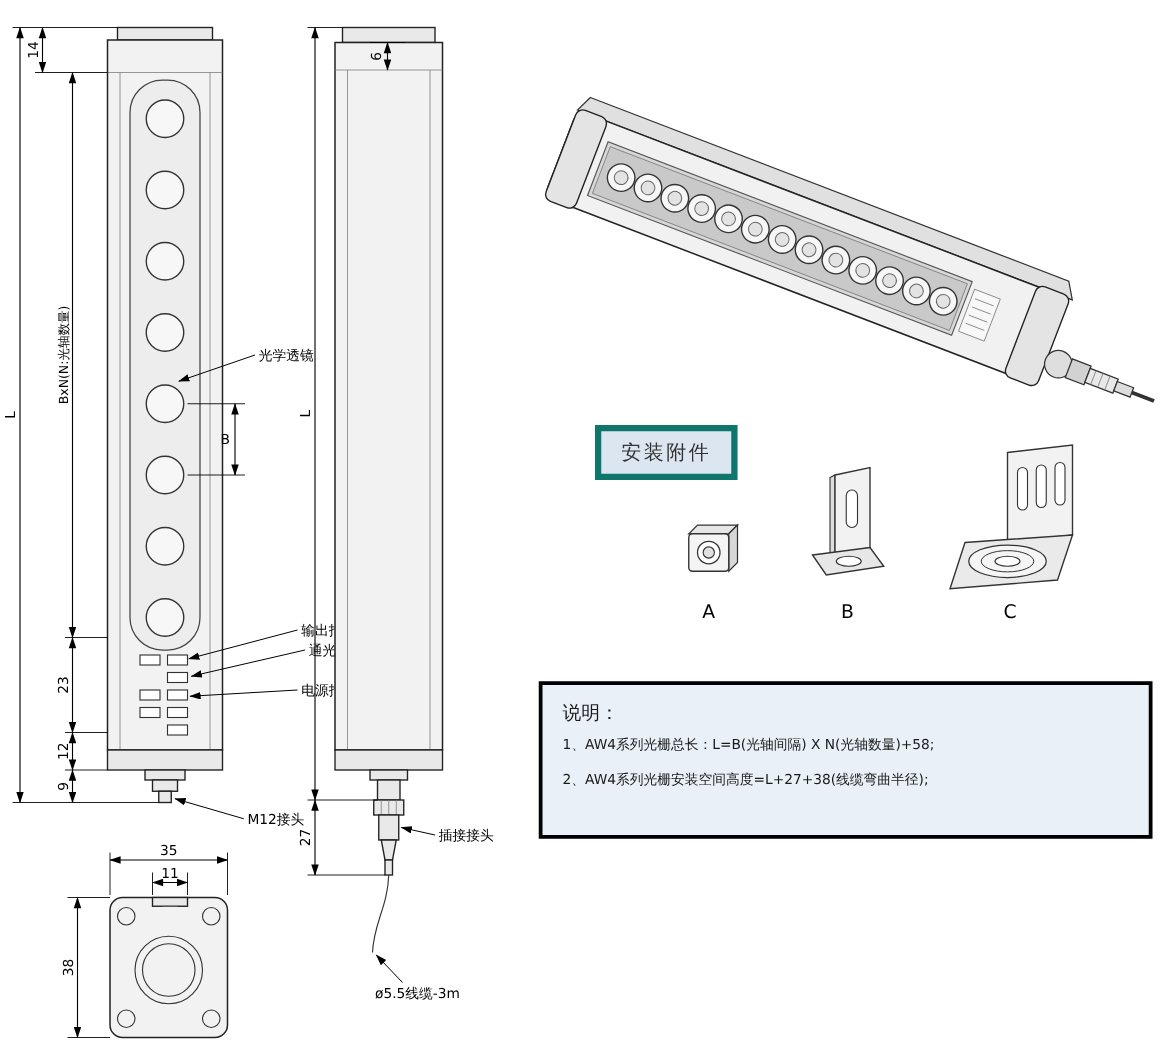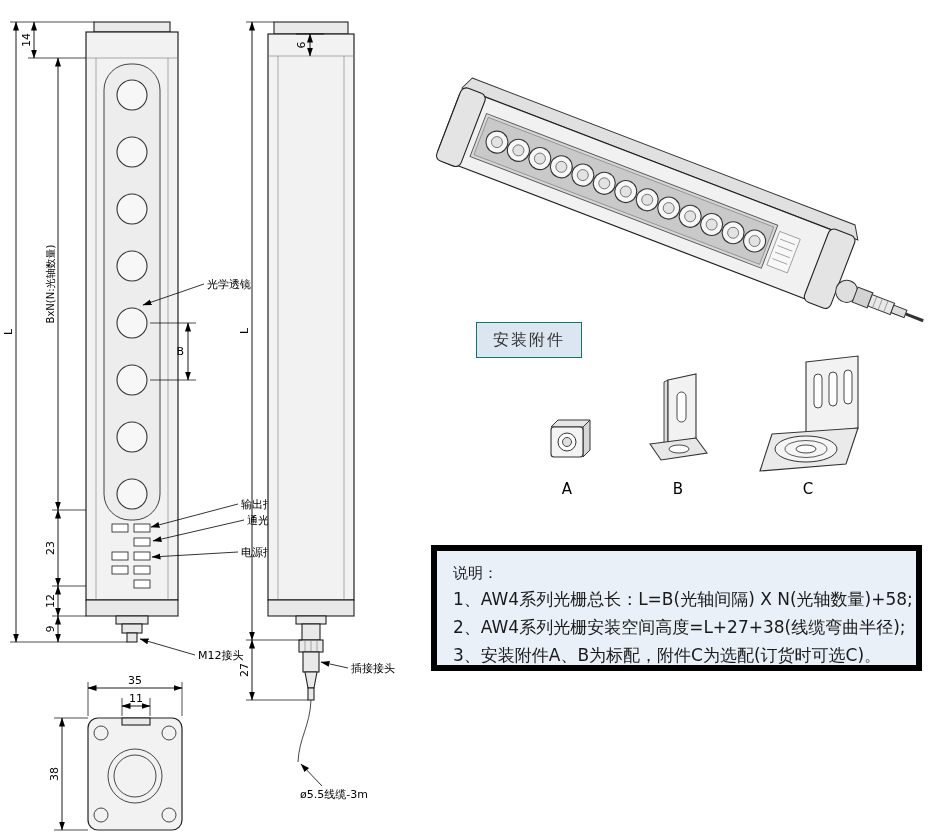--- a/index.html
+++ b/index.html
@@ -14,27 +14,27 @@
   .led{fill:#fff;stroke:#333;stroke-width:0.9;}
   .thin{stroke:#777;stroke-width:0.6;fill:none;}
   .edge{stroke:#333;stroke-width:0.9;fill:none;}
   .dim{stroke:#000;stroke-width:0.9;fill:none;}
   .ext{stroke:#000;stroke-width:0.7;fill:none;}
   .lead{stroke:#000;stroke-width:0.8;fill:none;}
   .dimtext{font-size:11px;}
   .dimsmall{font-size:10px;}
   .labeltext{font-size:11px;}
   .acctext{font-size:15px;}
-  .acc-title{position:absolute;left:476px;top:322px;width:104px;height:34px;
-             background:#dce6f1;border:1px solid #0f766e;display:flex;align-items:center;
+  .acc-title{position:absolute;left:476px;top:340px;width:104px;height:34px;
+             background:#dce6f1;border:5px solid #0f766e;display:flex;align-items:center;
              justify-content:center;font-size:16px;color:#333;letter-spacing:2px;}
   .notes{position:absolute;left:431px;top:545px;width:491px;height:126px;box-sizing:border-box;
-         background:#e9f0f8;border:6px solid #000000;padding:10px 16px;color:#1a1a1a;}
+         background:#e9f0f8;border:3px solid #000000;padding:10px 16px;color:#1a1a1a;}
   .notes .title{font-size:15px;line-height:24px;}
-  .notes .line{font-size:17px;line-height:28px;white-space:nowrap;}
+  .notes .line{font-size:11px;line-height:28px;white-space:nowrap;}
 </style>
 </head>
 <body>
 
 <div class="page">
 
 <svg width="934" height="837" viewBox="0 0 934 837">
   <defs>
     <marker id="ae" markerWidth="10" markerHeight="8" refX="8.5" refY="3" orient="auto" markerUnits="userSpaceOnUse">
       <path d="M0,0 L9,3 L0,6 Z" fill="#000"></path>
@@ -290,16 +290,15 @@
 
 <div class="acc-title">
   <span>安装附件</span>
 </div>
 
 
 <div class="notes">
   <div class="title">说明：</div>
   <div class="line">1、AW4系列光栅总长：L=B(光轴间隔) X N(光轴数量)+58;</div>
   <div class="line">2、AW4系列光栅安装空间高度=L+27+38(线缆弯曲半径);</div>
-  <div class="line">3、安装附件A、B为标配，附件C为选配(订货时可选C)。</div>
 </div>
 
 </div>
 
 </body></html>

